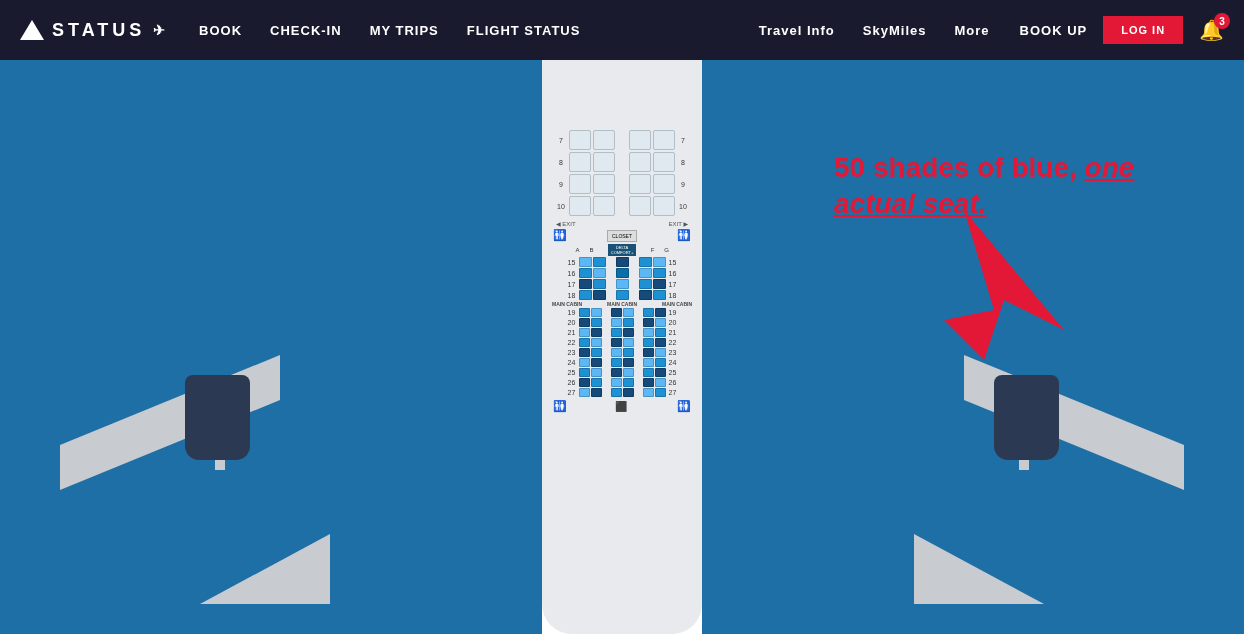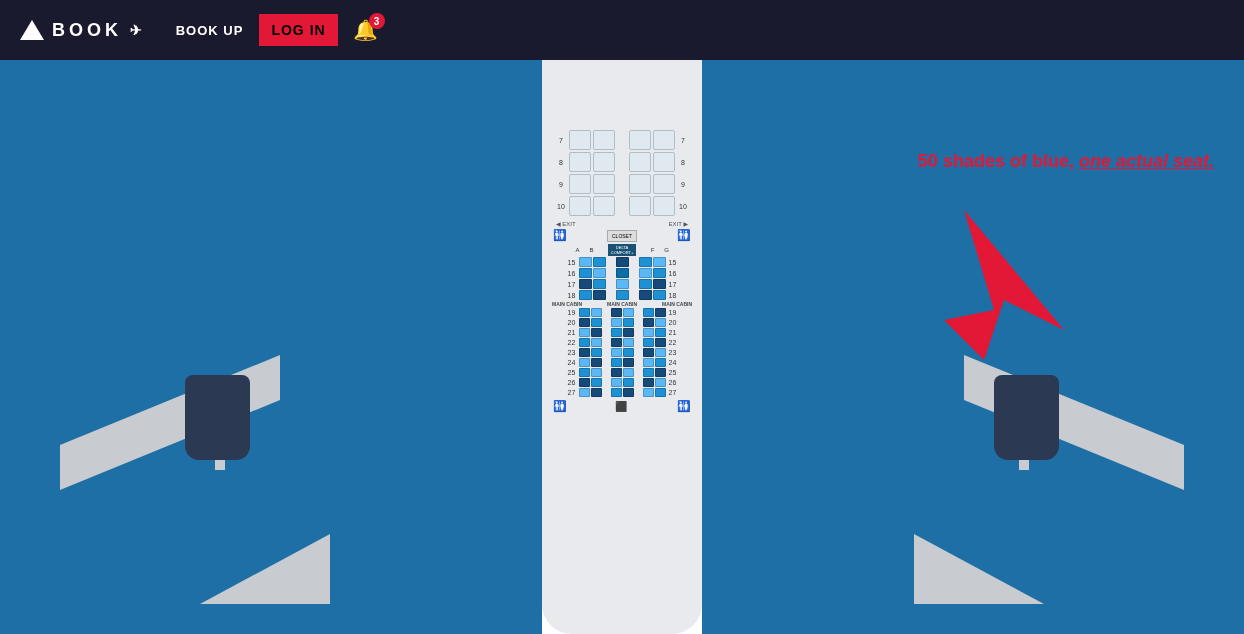--- a/index.html
+++ b/index.html
@@ -52,24 +52,24 @@
       color: white;
       background: none;
       border: none;
       font-size: 13px;
       font-weight: bold;
       cursor: pointer;
       letter-spacing: 1px;
     }
     .login-btn {
       background: #e31837;
-      color: #000000;
+      color: #ffffff;
       border: none;
-      padding: 8px 12px;
-      font-size: 14px;
+      padding: 8px 18px;
+      font-size: 11px;
       font-weight: bold;
       cursor: pointer;
       letter-spacing: 1px;
     }
     .notif-bell {
       position: relative;
       color: white;
       font-size: 20px;
       cursor: pointer;
     }
@@ -158,24 +158,34 @@
       padding: 2px 4px;
       text-align: center;
     }
   </style>
 </head>
 <body>
 
 <nav class="navbar">
   <div class="navbar-logo">
     <div class="delta-triangle"></div>
-    <span>BOOK</span>
+    <span>STATUS</span>
     <span style="font-size:14px;">✈</span>
   </div>
 
+  <div class="navbar-main-links">
+    <a href="#">BOOK</a>
+    <a href="#">CHECK-IN</a>
+    <a href="#">MY TRIPS</a>
+    <a href="#">FLIGHT STATUS</a>
+    <span style="flex:1"></span>
+    <a href="#">Travel Info</a>
+    <a href="#">SkyMiles</a>
+    <a href="#">More</a>
+  </div>
 
   <div class="navbar-auth">
     <button class="signup-btn">BOOK UP</button>
     <button class="login-btn">LOG IN</button>
     <div class="notif-bell">
       🔔
       <div class="notif-badge">3</div>
     </div>
   </div>
 </nav>
@@ -440,21 +450,21 @@
     </div>
         </div>
 
       <div style="display:flex; align-items:center; justify-content:space-between; padding:0 5px; margin-top:3px;">
         <span style="font-size:11px;">🚻</span>
         <span style="font-size:10px;">⬛</span>
         <span style="font-size:11px;">🚻</span>
       </div>
     </div>
 
-    <div class="overlay-text" style="position:absolute; top:90px; right:30px; font-size:18px; font-weight:bold; color:#e31837; max-width:380px; z-index:20;margin-left:40px;">
+    <div class="overlay-text" style="position:absolute; top:90px; right:30px; font-size:28px; font-weight:bold; color:#e31837; max-width:380px; z-index:20;margin-left:40px;">
       <span>50 shades of blue,</span>
       <span class="highlight" style="font-style:italic; text-decoration:underline;">one actual seat.</span>
     </div>
 
     <div style="position:absolute; top:140px; right:140px; z-index:20;">
       <svg width="220" height="160" viewBox="0 0 220 160">
         <polygon points="80,10 180,130 120,100 100,160 60,120 110,110" fill="#e31837"></polygon>
       </svg>
     </div>
 

